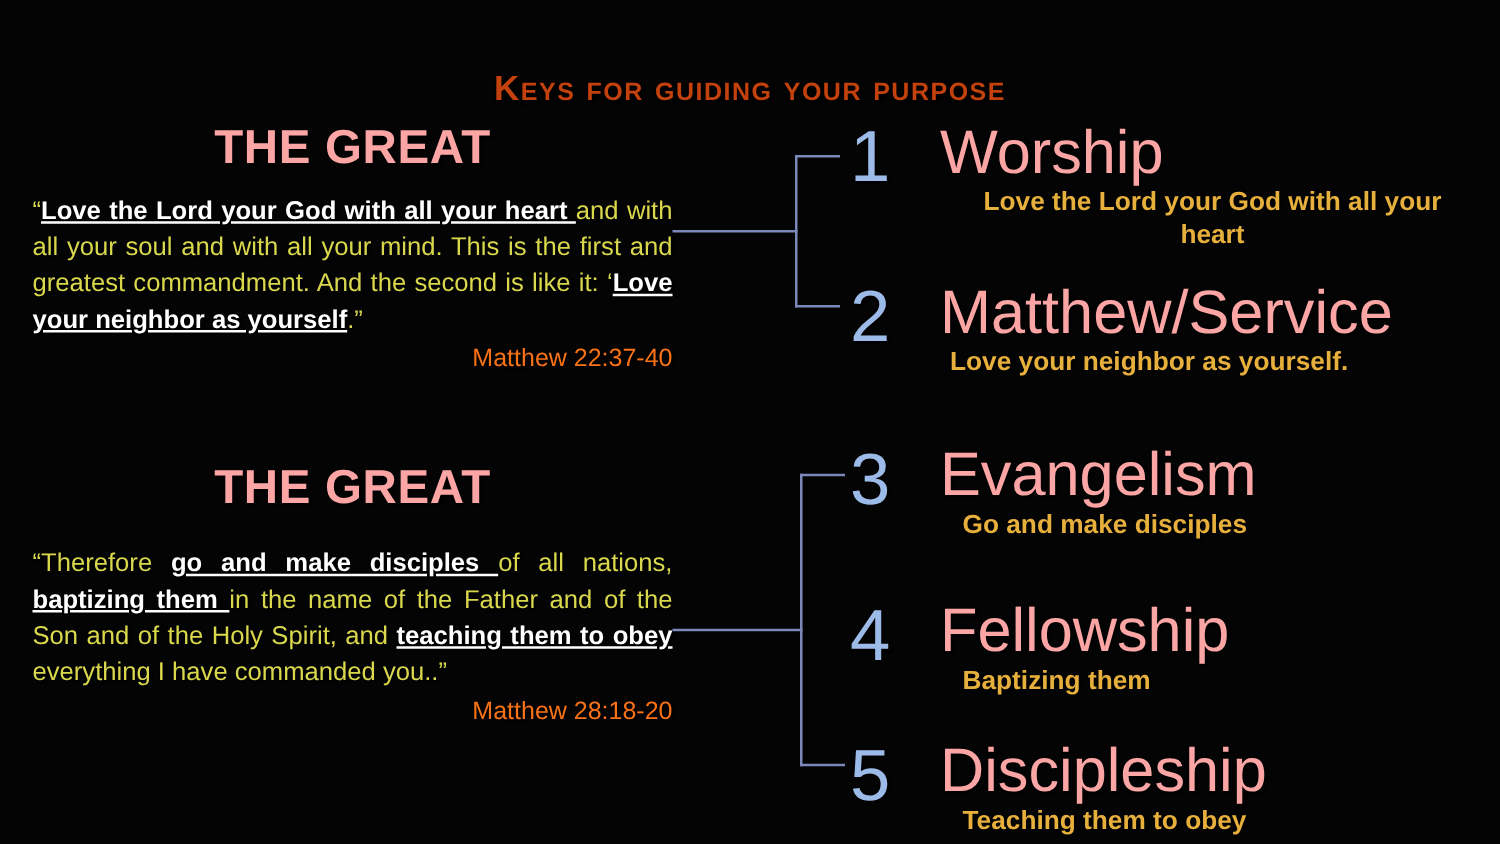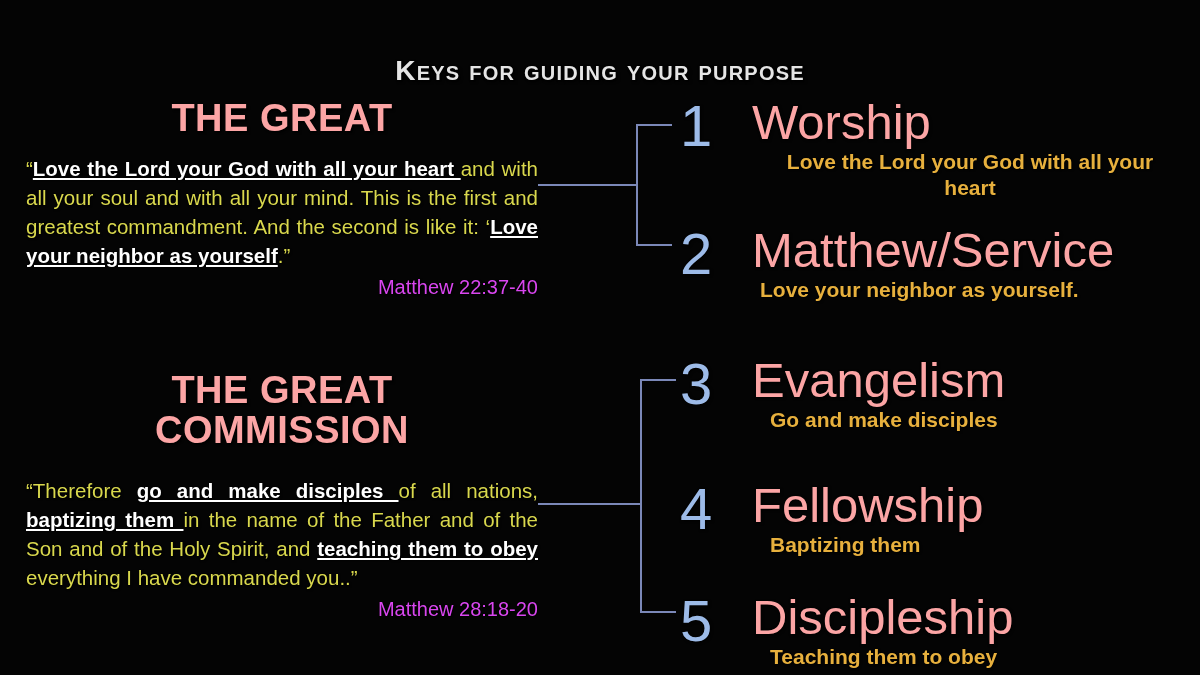--- a/index.html
+++ b/index.html
@@ -36,21 +36,21 @@
     white-space:nowrap;
     line-height:56px;
   }
   #subtitle{
     position:absolute;left:0;top:55px;width:1200px;
     text-align:center;
     font-weight:bold;
     font-size:28px;
     font-variant:small-caps;
     letter-spacing:1.2px;
-    color:#e5e5e5;
+    color:#c2410c;
     text-shadow:2px 2px 3px rgba(0,0,0,.95), 0 0 2px rgba(0,0,0,.9);
     white-space:nowrap;
     z-index:5;
   }
   .blk-head{
     text-align:center;
     font-weight:bold;
     font-size:38px;
     line-height:40px;
     color:#fca5a5;
@@ -65,21 +65,21 @@
     text-shadow:1px 1px 2px rgba(0,0,0,.9);
   }
   .quote .em{
     color:#ffffff;
     font-weight:bold;
     text-decoration:underline;
     text-underline-offset:2px;
   }
   .cite{
     text-align:right;
-    color:#d946ef;
+    color:#f97316;
     font-size:20px;
     padding-top:6px;
     text-shadow:1px 1px 2px rgba(0,0,0,.9);
   }
 
   
   .conn{position:absolute;background:#7b88b8;}
   .conn.h{height:2px;}
   .conn.v{width:2px;}
 
@@ -121,21 +121,20 @@
     <div class="blk-head">
       <span>THE GREAT</span><br>
     </div>
     <div class="quote" style="margin-top:16px;"><span>“</span><span class="em">Love the Lord your God with all your heart </span><span>and with all your soul and with all your mind. This is the first and greatest commandment.  And the second is like it: ‘</span><span class="em">Love your neighbor as yourself</span><span>.”</span></div>
     <div class="cite">Matthew 22:37-40</div>
   </div>
 
   <div style="position:absolute;left:26px;top:370px;width:512px;">
     <div class="blk-head">
       <span>THE GREAT</span><br>
-      <span>COMMISSION</span>
     </div>
     <div class="quote" style="margin-top:26px;"><span>“Therefore </span><span class="em">go and make disciples </span><span>of all nations, </span><span class="em">baptizing them </span><span>in the name of the Father and of the Son and of the Holy Spirit, and </span><span class="em">teaching them to obey</span><span> everything I have commanded you..”</span></div>
     <div class="cite">Matthew 28:18-20</div>
   </div>
 
   <div>
     <div class="conn h" style="left:538px;top:184px;width:100px;"></div>
     <div class="conn v" style="left:636px;top:124px;height:122px;"></div>
     <div class="conn h" style="left:636px;top:124px;width:36px;"></div>
     <div class="conn h" style="left:636px;top:244px;width:36px;"></div>

